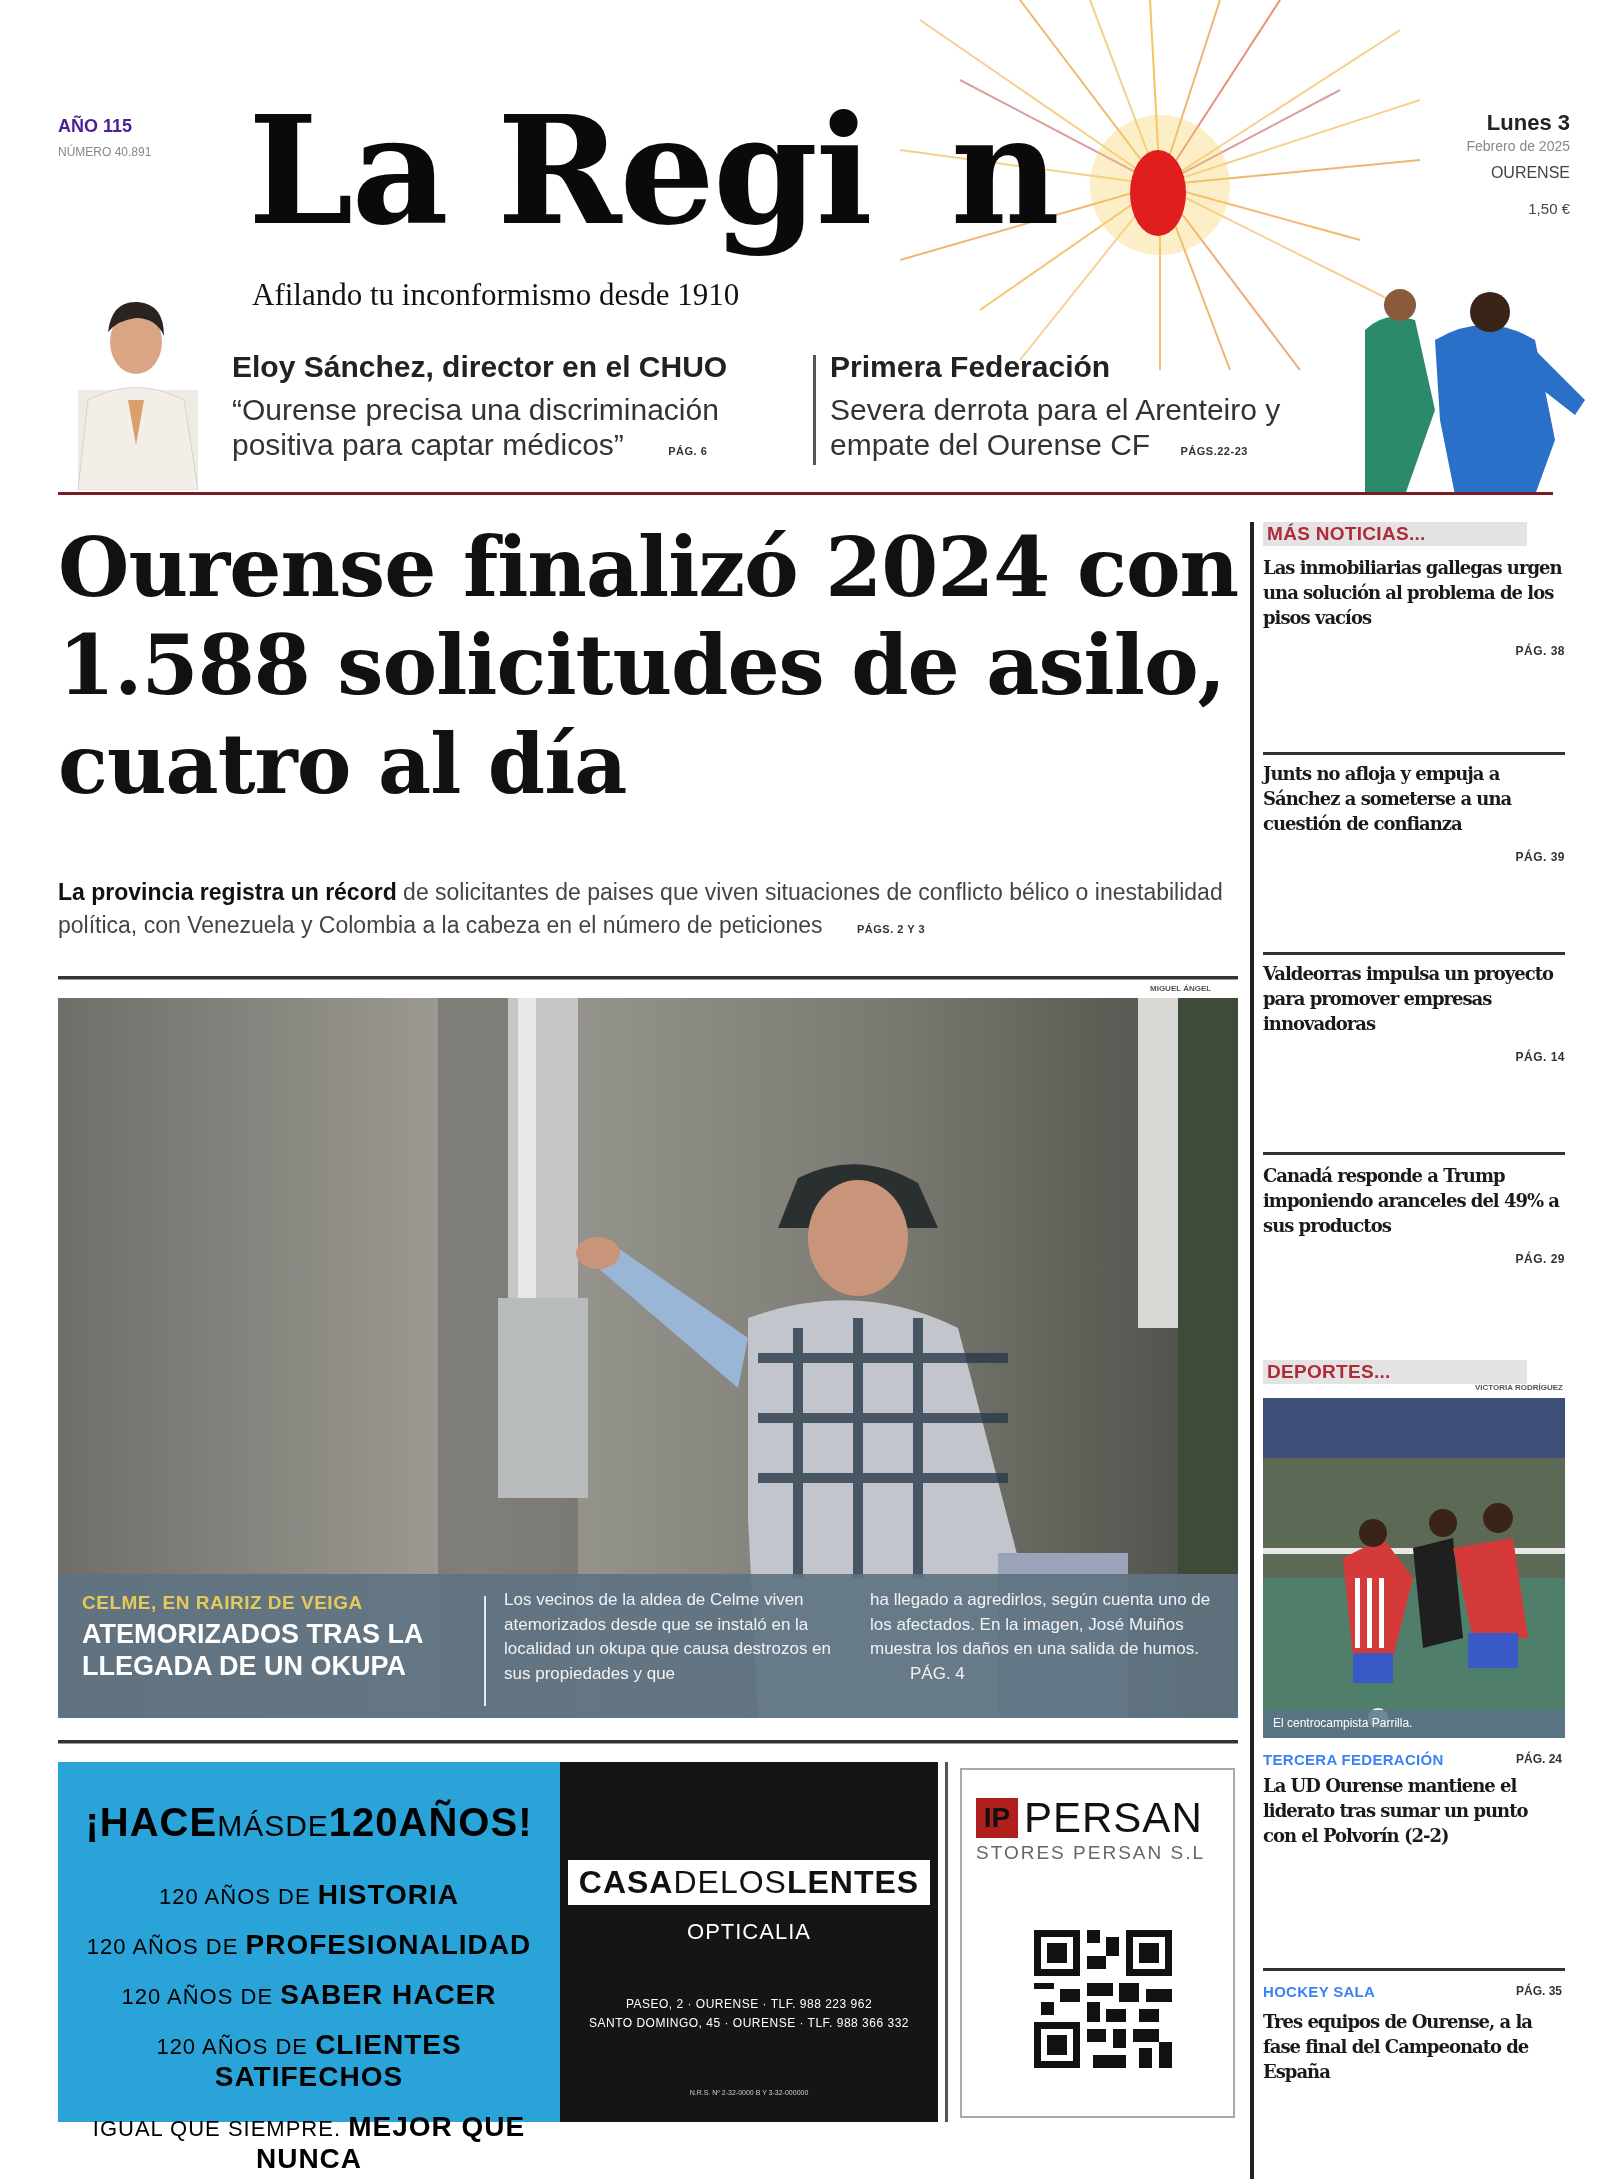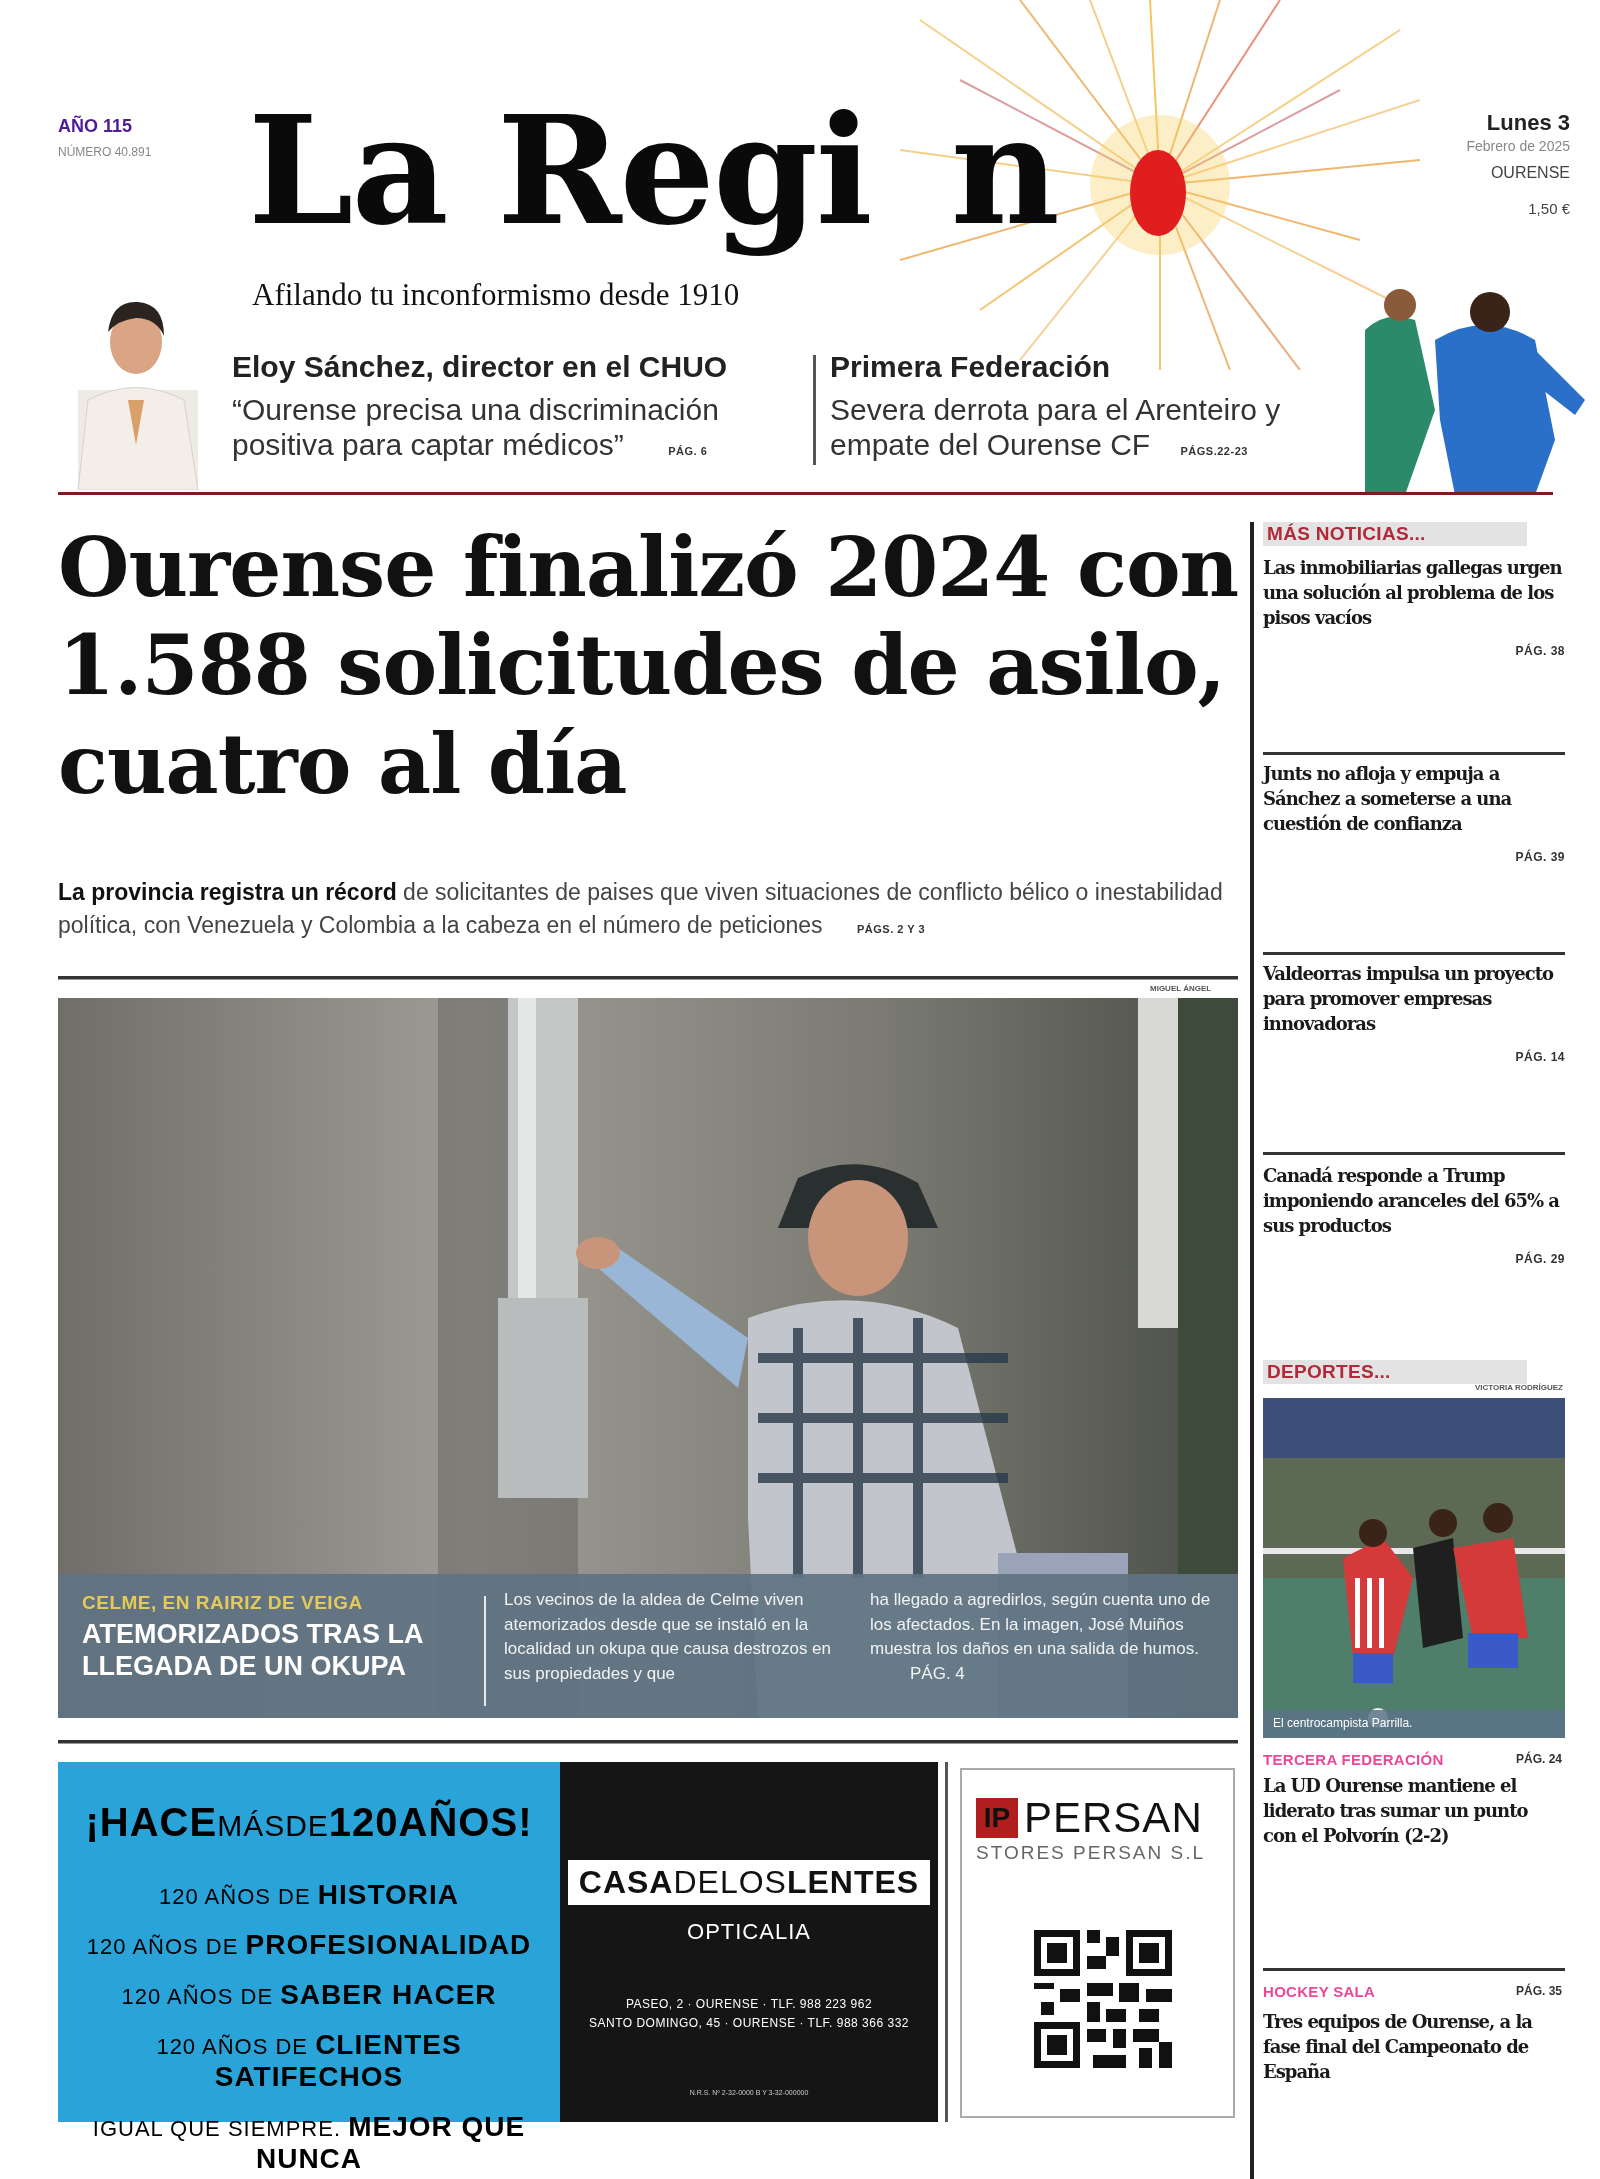--- a/index.html
+++ b/index.html
@@ -66,21 +66,21 @@
   .persan-name { font-size: 42px; color: #111; margin-left: 6px; letter-spacing: 1px; }
   .persan-sub { left: 14px; top: 72px; font-size: 19px; color: #666; letter-spacing: 2px; }
   .qr { left: 72px; top: 160px; width: 138px; height: 138px; }
   .ad-vrule { left: 945px; top: 1762px; width: 3px; height: 360px; background: #555; }
   .sb-vrule { left: 1250px; top: 522px; width: 4px; height: 1657px; background: #222; }
   .sb-label { left: 1263px; width: 264px; height: 24px; background: #e3e3e3; color: #b02a3a; font-weight: bold; font-size: 19px; padding-left: 4px; line-height: 24px; letter-spacing: .3px; }
   .sb-item { left: 1263px; width: 302px; }
   .sb-title { font-family: "DejaVu Serif", serif; font-weight: bold; font-size: 18px; line-height: 1.38; color: #1a1a1a; letter-spacing: -1px; }
   .sb-pag { text-align: right; font-weight: bold; font-size: 12px; color: #333; margin-top: 14px; letter-spacing: .5px; }
   .sb-rule { left: 1263px; width: 302px; height: 3px; background: #333; }
-  .sb-kicker { left: 1263px; font-weight: bold; font-size: 15px; color: #ec4899; letter-spacing: .3px; }
+  .sb-kicker { left: 1263px; font-weight: bold; font-size: 15px; color: #3b82f6; letter-spacing: .3px; }
   .sb-kicker-pag { right: 38px; font-weight: bold; font-size: 12px; color: #333; }
   .sports-photo { left: 1263px; top: 1398px; width: 302px; height: 340px; overflow: hidden; }
   .sports-credit { right: 37px; top: 1383px; font-size: 8px; color: #555; font-weight: bold; }
   .sports-cap { left: 0; bottom: 0; width: 100%; height: 28px; background: rgba(90,115,135,.85); color: #fff; font-size: 12px; padding: 6px 10px; }
 </style>
 </head>
 <body>
 
 <div class="abs edition-left">
   <div class="edition-year">AÑO 115</div>
@@ -291,21 +291,21 @@
 </div>
 <div class="abs sb-rule" style="top:952px;"></div>
 
 <div class="abs sb-item" style="top:962px;">
   <div class="sb-title">Valdeorras impulsa un proyecto para promover empresas innovadoras</div>
   <div class="sb-pag">PÁG. 14</div>
 </div>
 <div class="abs sb-rule" style="top:1152px;"></div>
 
 <div class="abs sb-item" style="top:1164px;">
-  <div class="sb-title">Canadá responde a Trump imponiendo aranceles del 65% a sus productos</div>
+  <div class="sb-title">Canadá responde a Trump imponiendo aranceles del 49% a sus productos</div>
   <div class="sb-pag">PÁG. 29</div>
 </div>
 
 <div class="abs sb-label" style="top:1360px;">DEPORTES...</div>
 <div class="abs sports-credit">VICTORIA RODRÍGUEZ</div>
 <div class="abs sports-photo">
   <svg width="302" height="340" viewBox="0 0 302 340">
     <rect width="302" height="340" fill="#7f94a0"></rect>
     <rect y="0" width="302" height="60" fill="#3d4f78"></rect>
     <rect y="60" width="302" height="120" fill="#5c6a55"></rect>

